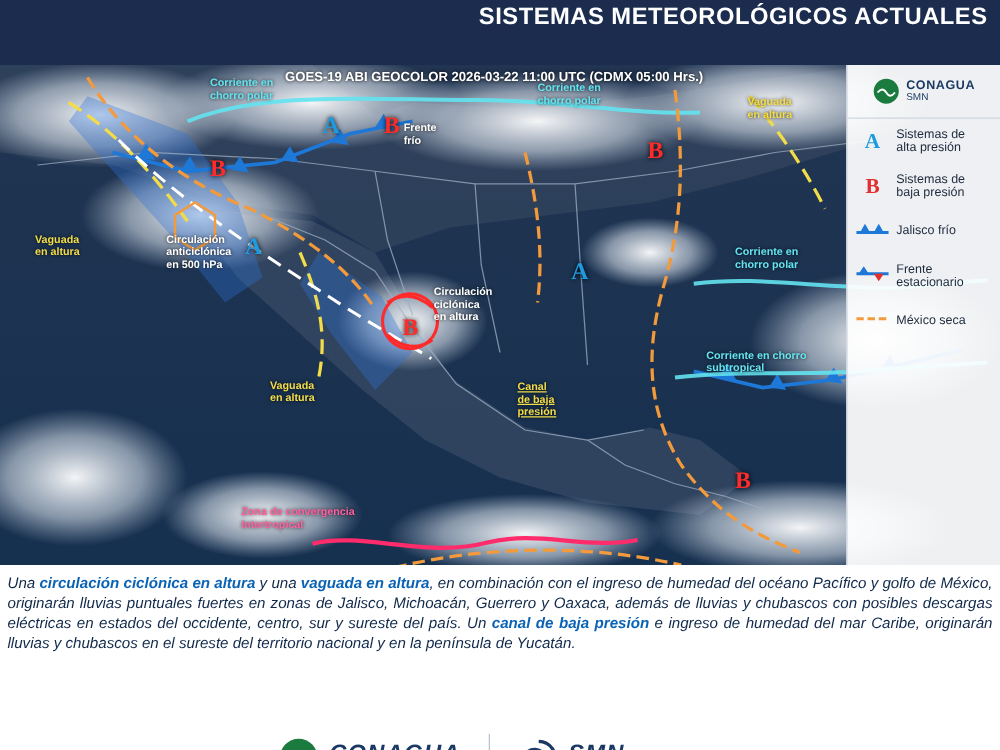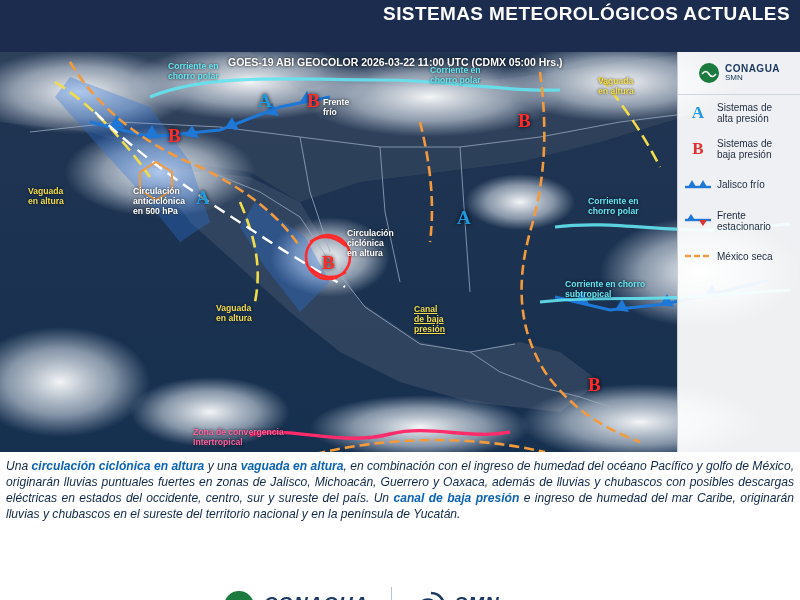--- a/index.html
+++ b/index.html
@@ -196,21 +196,21 @@
         <div class="mlabel" style="left: 430px; top: 14px; color: rgb(99, 227, 240);">Corriente en<br>chorro polar</div>
         <div class="mlabel" style="left: 323px; top: 46px; color: rgb(255, 255, 255);">Frente<br>frío</div>
         <div class="mlabel" style="left: 598px; top: 25px; color: rgb(242, 220, 74);">Vaguada<br>en altura</div>
         <div class="mlabel" style="left: 28px; top: 135px; color: rgb(242, 220, 74);">Vaguada<br>en altura</div>
         <div class="mlabel" style="left: 133px; top: 135px; color: rgb(255, 255, 255);">Circulación<br>anticiclónica<br>en 500 hPa</div>
         <div class="mlabel" style="left: 347px; top: 177px; color: rgb(255, 255, 255);">Circulación<br>ciclónica<br>en altura</div>
         <div class="mlabel" style="left: 216px; top: 252px; color: rgb(242, 220, 74);">Vaguada<br>en altura</div>
         <div class="mlabel" style="left: 414px; top: 253px; color: rgb(242, 220, 74); text-decoration: underline;">Canal<br>de baja<br>presión</div>
         <div class="mlabel" style="left: 588px; top: 145px; color: rgb(99, 227, 240);">Corriente en<br>chorro polar</div>
         <div class="mlabel" style="left: 565px; top: 228px; color: rgb(99, 227, 240);">Corriente en chorro<br>subtropical</div>
-        <div class="mlabel" style="left: 193px; top: 376px; color: rgb(255, 95, 160);">Zona de convergencia<br>Intertropical</div>
+        <div class="mlabel" style="left: 193px; top: 353px; color: rgb(255, 95, 160);">Zona de convergencia<br>Intertropical</div>
       </div>
     <div id="map-marks">
         <div class="bigA" style="left: 258px; top: 38px;">A</div>
         <div class="bigB" style="left: 168px; top: 73px;">B</div>
         <div class="bigB" style="left: 307px; top: 38px;">B</div>
         <div class="bigB" style="left: 518px; top: 58px;">B</div>
         <div class="bigA" style="left: 196px; top: 135px;">A</div>
         <div class="bigA" style="left: 457px; top: 155px;">A</div>
         <div class="bigB" style="left: 322px; top: 200px;">B</div>
         <div class="bigB" style="left: 588px; top: 322px;">B</div>

